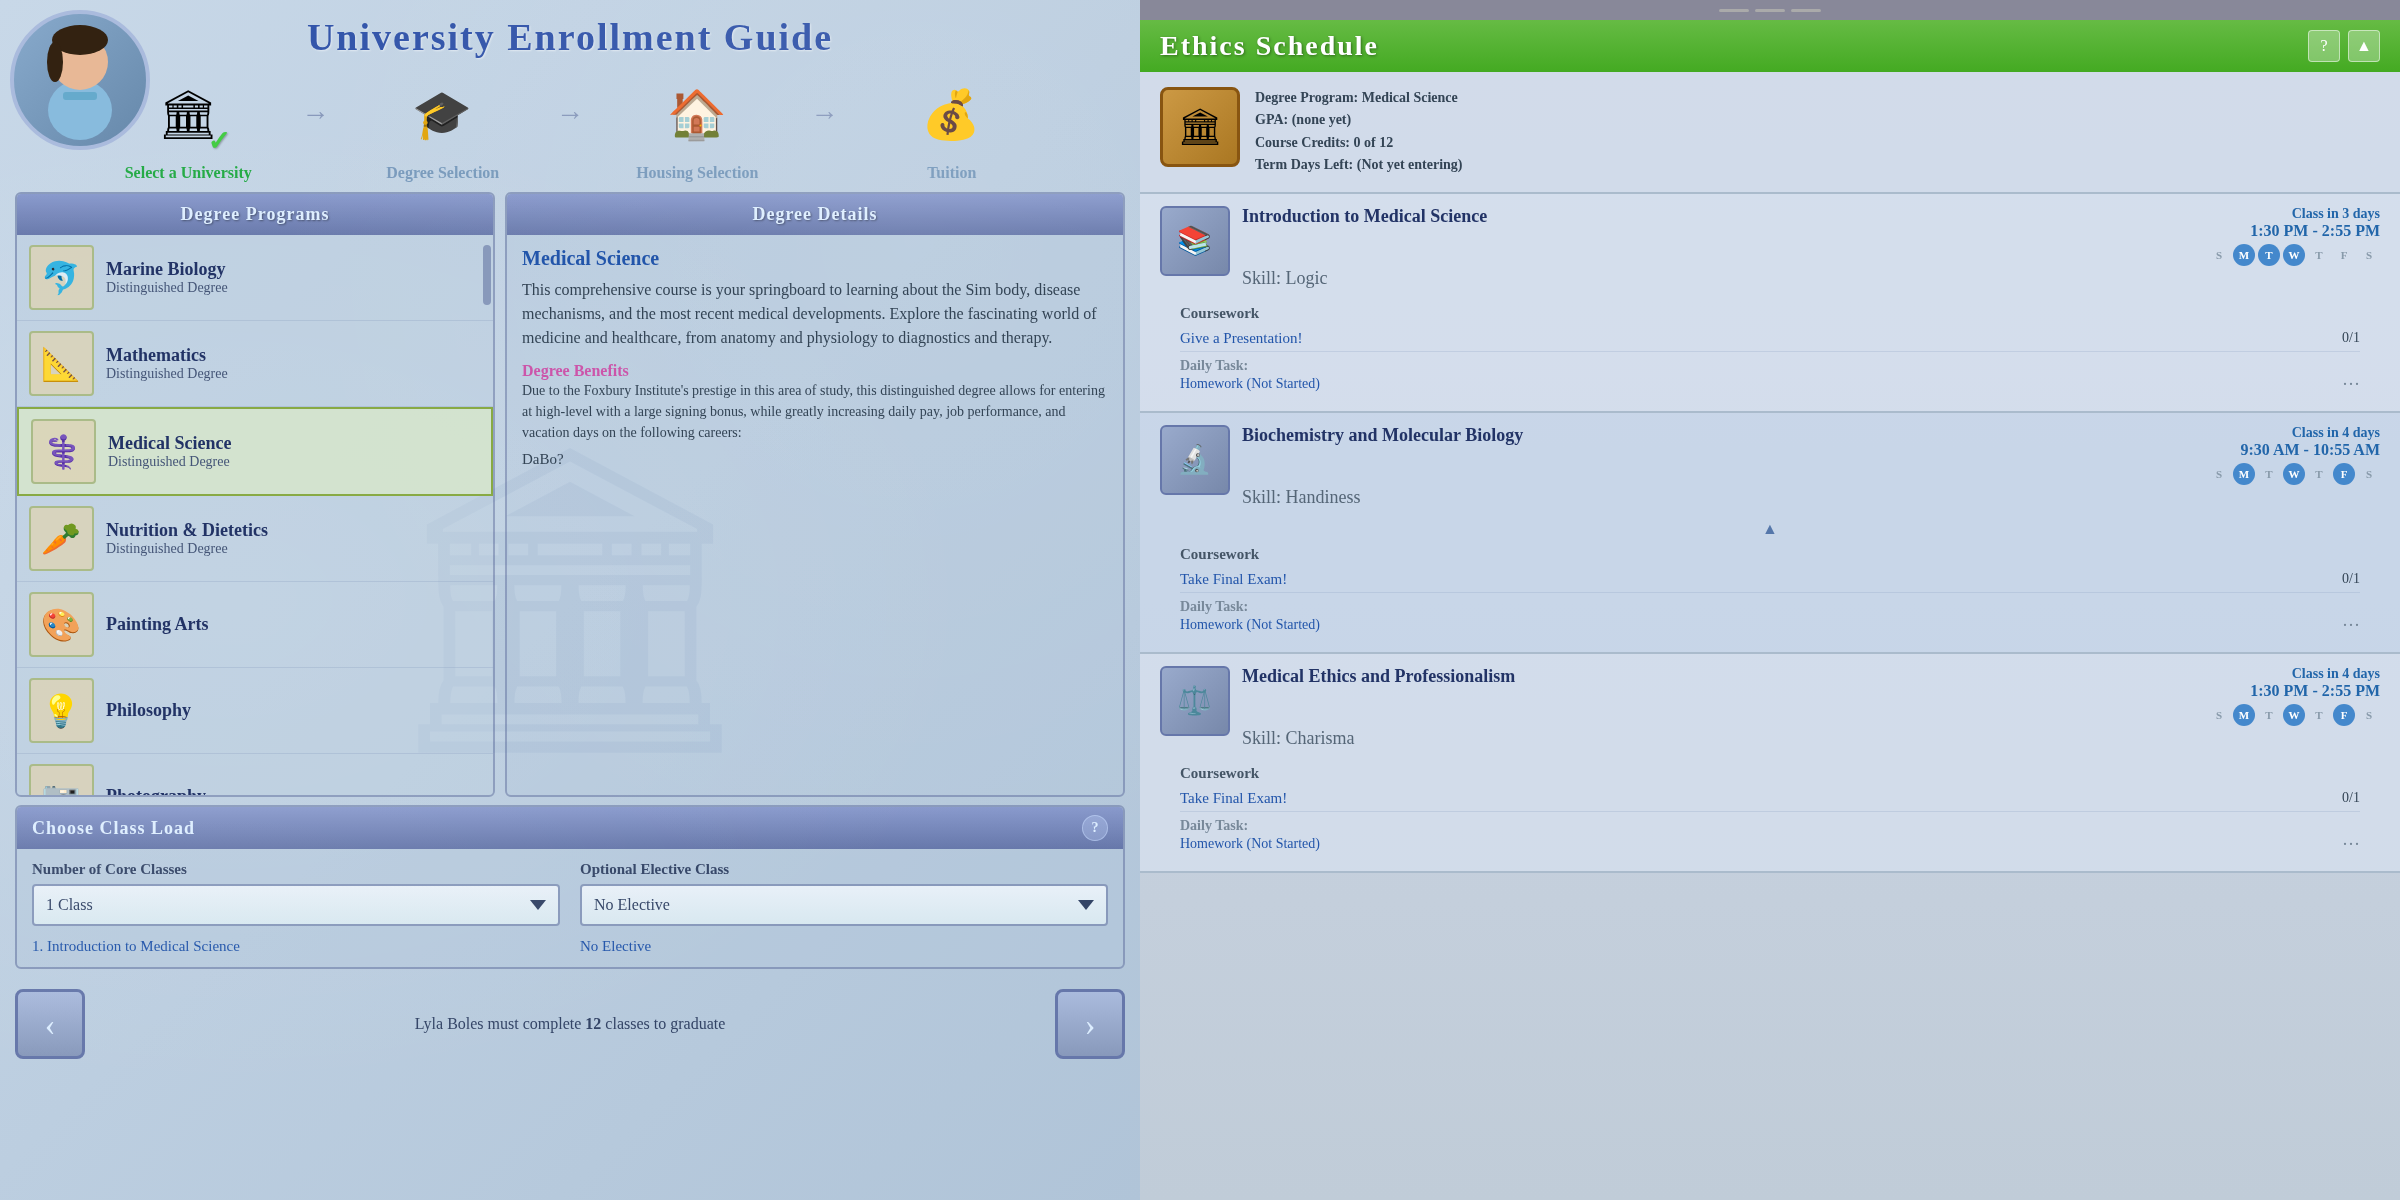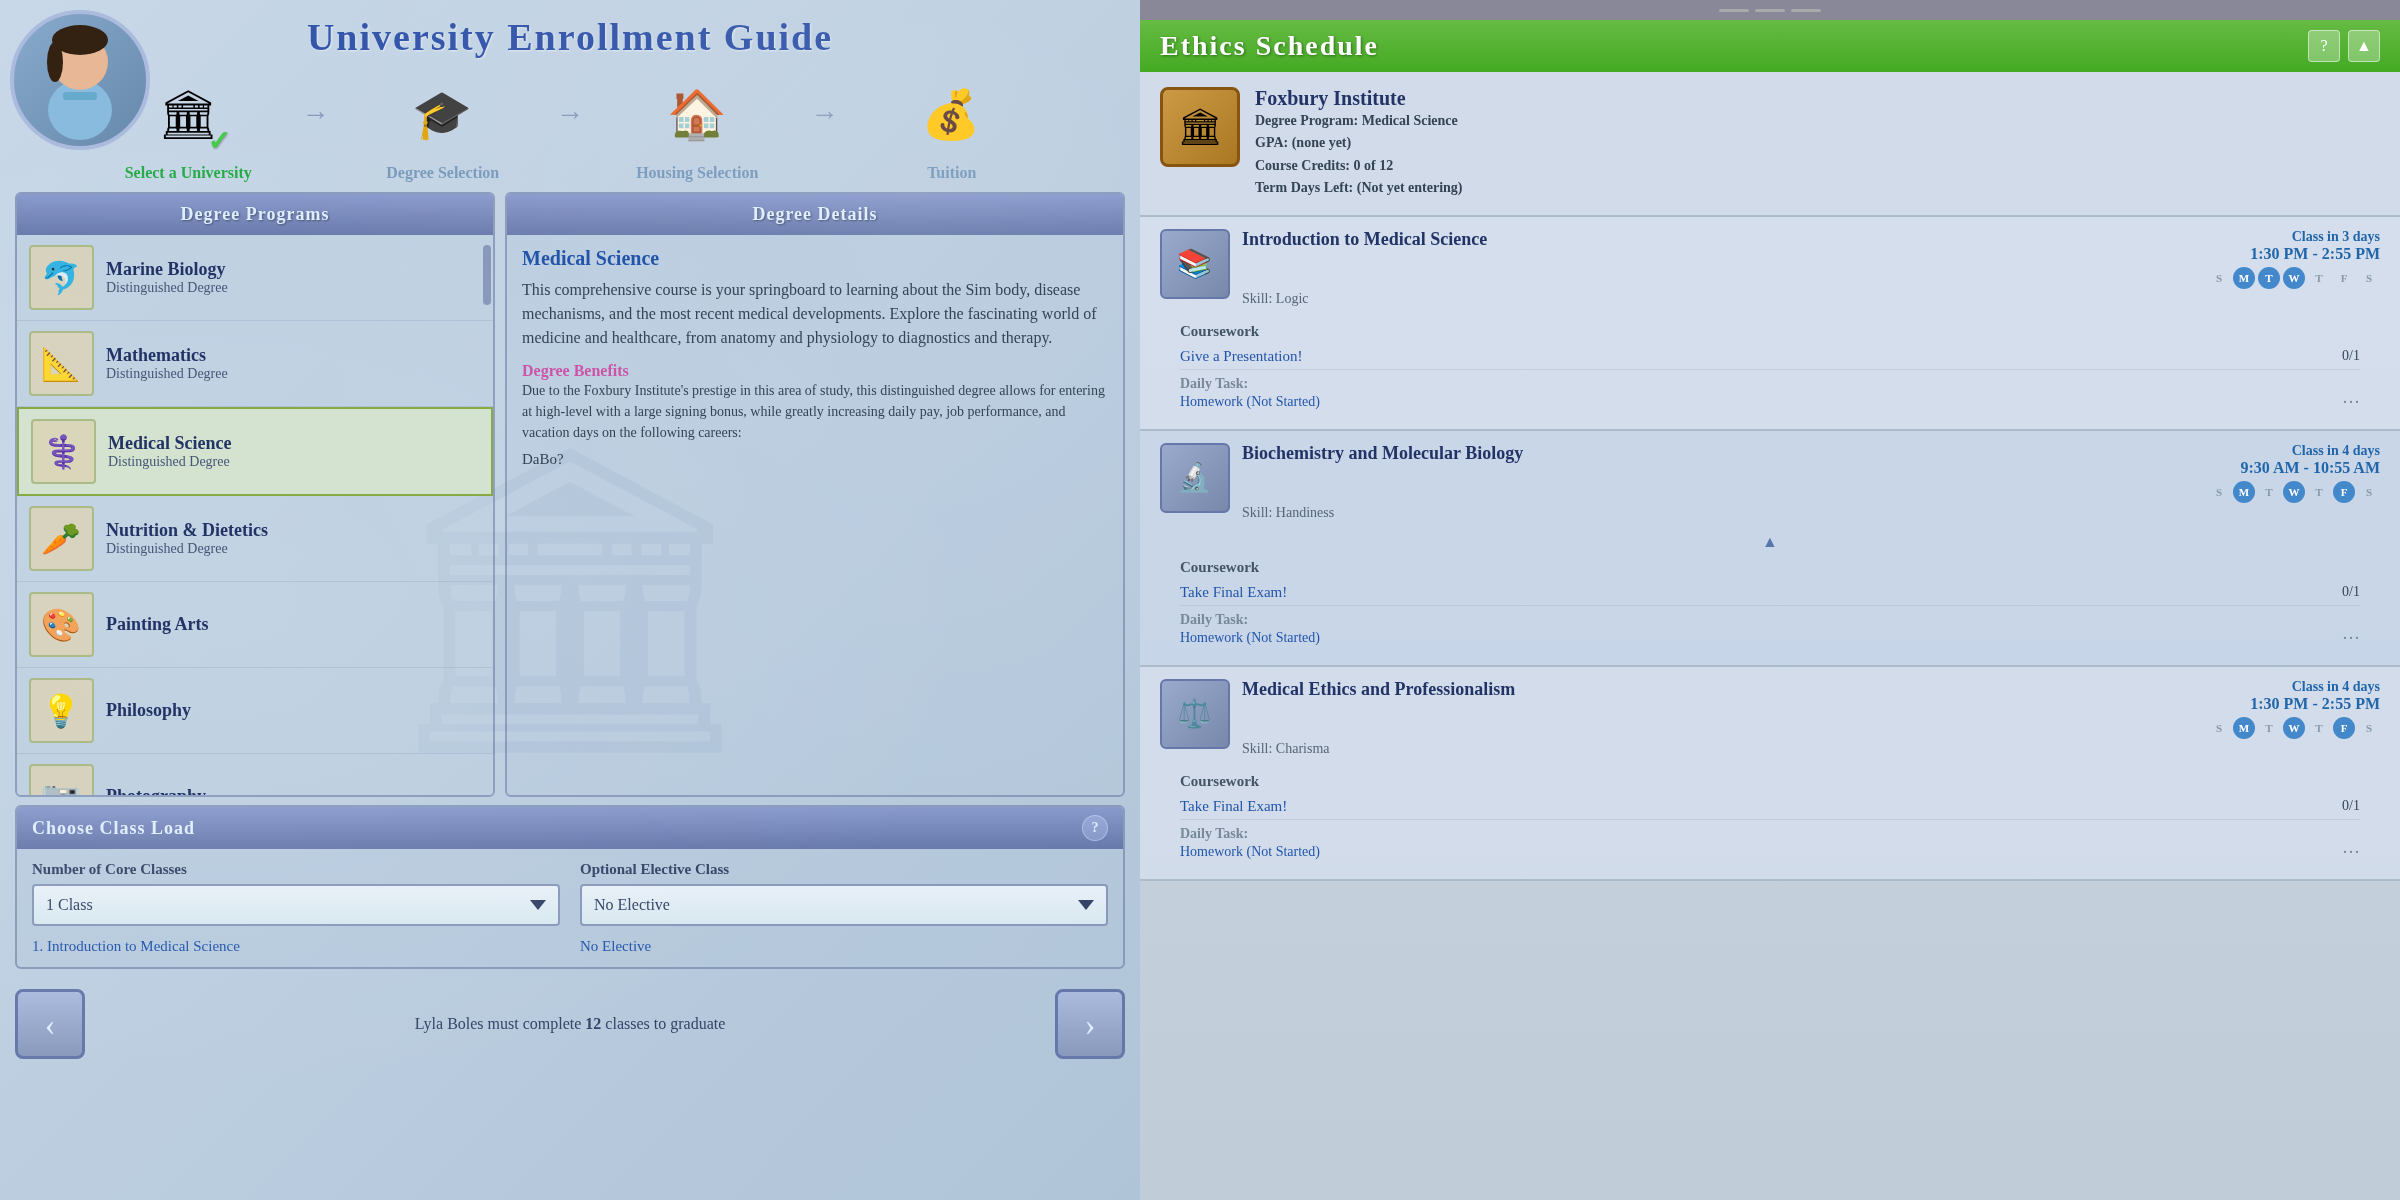--- a/index.html
+++ b/index.html
@@ -494,21 +494,21 @@
       font-size: 14px;
       color: #2266aa;
       font-weight: bold;
     }
     .class-time {
       font-size: 16px;
       color: #2266aa;
       font-weight: bold;
     }
     .course-skill {
-      font-size: 14px;
+      font-size: 18px;
       color: #556677;
       margin-top: 2px;
     }
     .course-days {
       display: flex;
       gap: 3px;
       margin-top: 4px;
       justify-content: flex-end;
     }
     .day-bubble {
@@ -746,21 +746,20 @@
     <div class="schedule-title">Ethics Schedule</div>
     <div class="schedule-controls">
       <div class="schedule-ctrl-btn">?</div>
       <div class="schedule-ctrl-btn">▲</div>
     </div>
   </div>
 
   <div class="uni-info">
     <div class="uni-crest">🏛</div>
     <div class="uni-details">
-      <div class="uni-name">Foxbury Institute</div>
       <div class="uni-detail-row">
         <span>Degree Program:</span>
         <span>Medical Science</span>
       </div>
       <div class="uni-detail-row">
         <span>GPA:</span>
         <span>(none yet)</span>
       </div>
       <div class="uni-detail-row">
         <span>Course Credits:</span>

